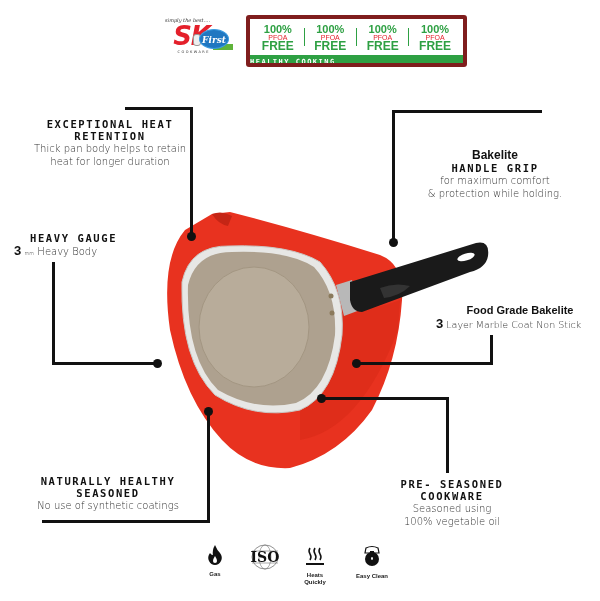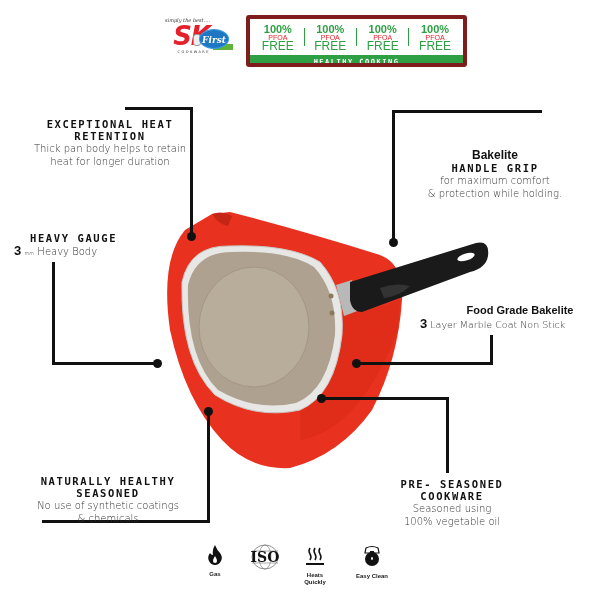--- a/index.html
+++ b/index.html
@@ -15,23 +15,23 @@
   .first-badge { left: 193px; top: 28px; width: 42px; height: 26px; }
   .first-badge .oval { position: absolute; left: 6px; top: 1px; width: 30px; height: 20px; border-radius: 50%; background: #1f77c1; border: 1px solid #3b9be0; color: #fff; font-size: 9px; font-style: italic; font-weight: bold; text-align: center; line-height: 20px; font-family: "DejaVu Serif", serif; }
   .first-badge .ribbon { position: absolute; left: 20px; top: 16px; width: 20px; height: 6px; background: #5fb33a; }
   .first-badge .chef { position: absolute; left: 0px; top: 6px; width: 8px; height: 12px; background: #eee; border: 1px solid #999; border-radius: 3px; }
 
   .pfoa-box { left: 246px; top: 15px; width: 221px; height: 52px; border: 4px solid #7f1d1d; border-radius: 3px; overflow: hidden; }
   .pfoa-row { display: flex; height: 36px; align-items: center; justify-content: space-around; padding: 0 4px; }
   .pfoa-item { text-align: center; line-height: 10px; width: 44px; }
   .pfoa-item .pct { font-family: "Liberation Sans", sans-serif; font-size: 11px; color: #2ea043; font-weight: bold; }
   .pfoa-item .mid { font-family: "Liberation Sans", sans-serif; font-size: 7px; color: #e4202b; line-height: 7px; }
-  .pfoa-item .free { font-family: "Liberation Sans", sans-serif; font-size: 12px; color: #2ea043; font-weight: normal; }
+  .pfoa-item .free { font-family: "Liberation Sans", sans-serif; font-size: 12px; color: #2ea043; font-weight: bold; }
   .pfoa-sep { width: 1px; height: 18px; background: #2ea043; }
-  .pfoa-foot { height: 14px; background: #2ea043; color: #fff; font-size: 7px; font-weight: bold; letter-spacing: 1.5px; text-align: center; line-height: 14px; font-family: "DejaVu Sans Mono", monospace; }
+  .pfoa-foot { height: 14px; background: #2ea043; color: #fff; font-size: 7px; font-weight: bold; letter-spacing: 1.5px; text-align: left; line-height: 14px; font-family: "DejaVu Sans Mono", monospace; }
 
   
   .cl-title { font-family: "DejaVu Sans Mono", monospace; font-weight: bold; font-size: 10.5px; letter-spacing: 1.6px; color: #111; text-align: center; line-height: 12px; }
   .cl-title-plain { font-family: "Liberation Sans", sans-serif; font-weight: bold; font-size: 12px; color: #111; text-align: center; line-height: 14px; }
   .cl-desc { font-family: "DejaVu Sans", sans-serif; font-size: 10px; color: #333; text-align: center; line-height: 13px; font-weight: 300; }
   .big-num { font-family: "Liberation Sans", sans-serif; font-weight: bold; font-size: 13px; color: #111; }
   .mm { font-size: 5px; }
 
   .line { position: absolute; background: #111; }
   .dot { position: absolute; width: 9px; height: 9px; border-radius: 50%; background: #111; }
@@ -141,33 +141,32 @@
     <span class="big-num">3</span>
     <span class="mm">mm</span>
     <span>Heavy Body</span>
   </div>
 </div>
 
 <div class="abs" style="left:28px; top:467px; width:160px;margin-top:8px;">
   <div class="cl-title">NATURALLY HEALTHY</div>
   <div class="cl-title">SEASONED</div>
   <div class="cl-desc">No use of synthetic coatings</div>
-  <div class="cl-desc">&amp; chemicals</div>
 </div>
 
 <div class="abs" style="left:420px; top:120px; width:150px;margin-top:28px;">
   <div class="cl-title-plain">Bakelite</div>
   <div class="cl-title">HANDLE GRIP</div>
   <div class="cl-desc">for maximum comfort</div>
   <div class="cl-desc">&amp; protection while holding.</div>
 </div>
 
 <div class="abs" style="left:420px; top:303px; width:180px;">
   <div class="cl-title-plain" style="font-size:11px; padding-left:20px;">Food Grade Bakelite</div>
-  <div class="cl-desc" style="text-align:left; font-size:9.5px;">
+  <div class="cl-desc" style="text-align:left; font-size:9.5px;margin-left:16px;">
     <span class="big-num">3</span>
     <span>Layer Marble Coat Non Stick</span>
   </div>
 </div>
 
 <div class="abs" style="left:392px; top:478px; width:120px;">
   <div class="cl-title">PRE- SEASONED</div>
   <div class="cl-title">COOKWARE</div>
   <div class="cl-desc">Seasoned using</div>
   <div class="cl-desc">100% vegetable oil</div>

